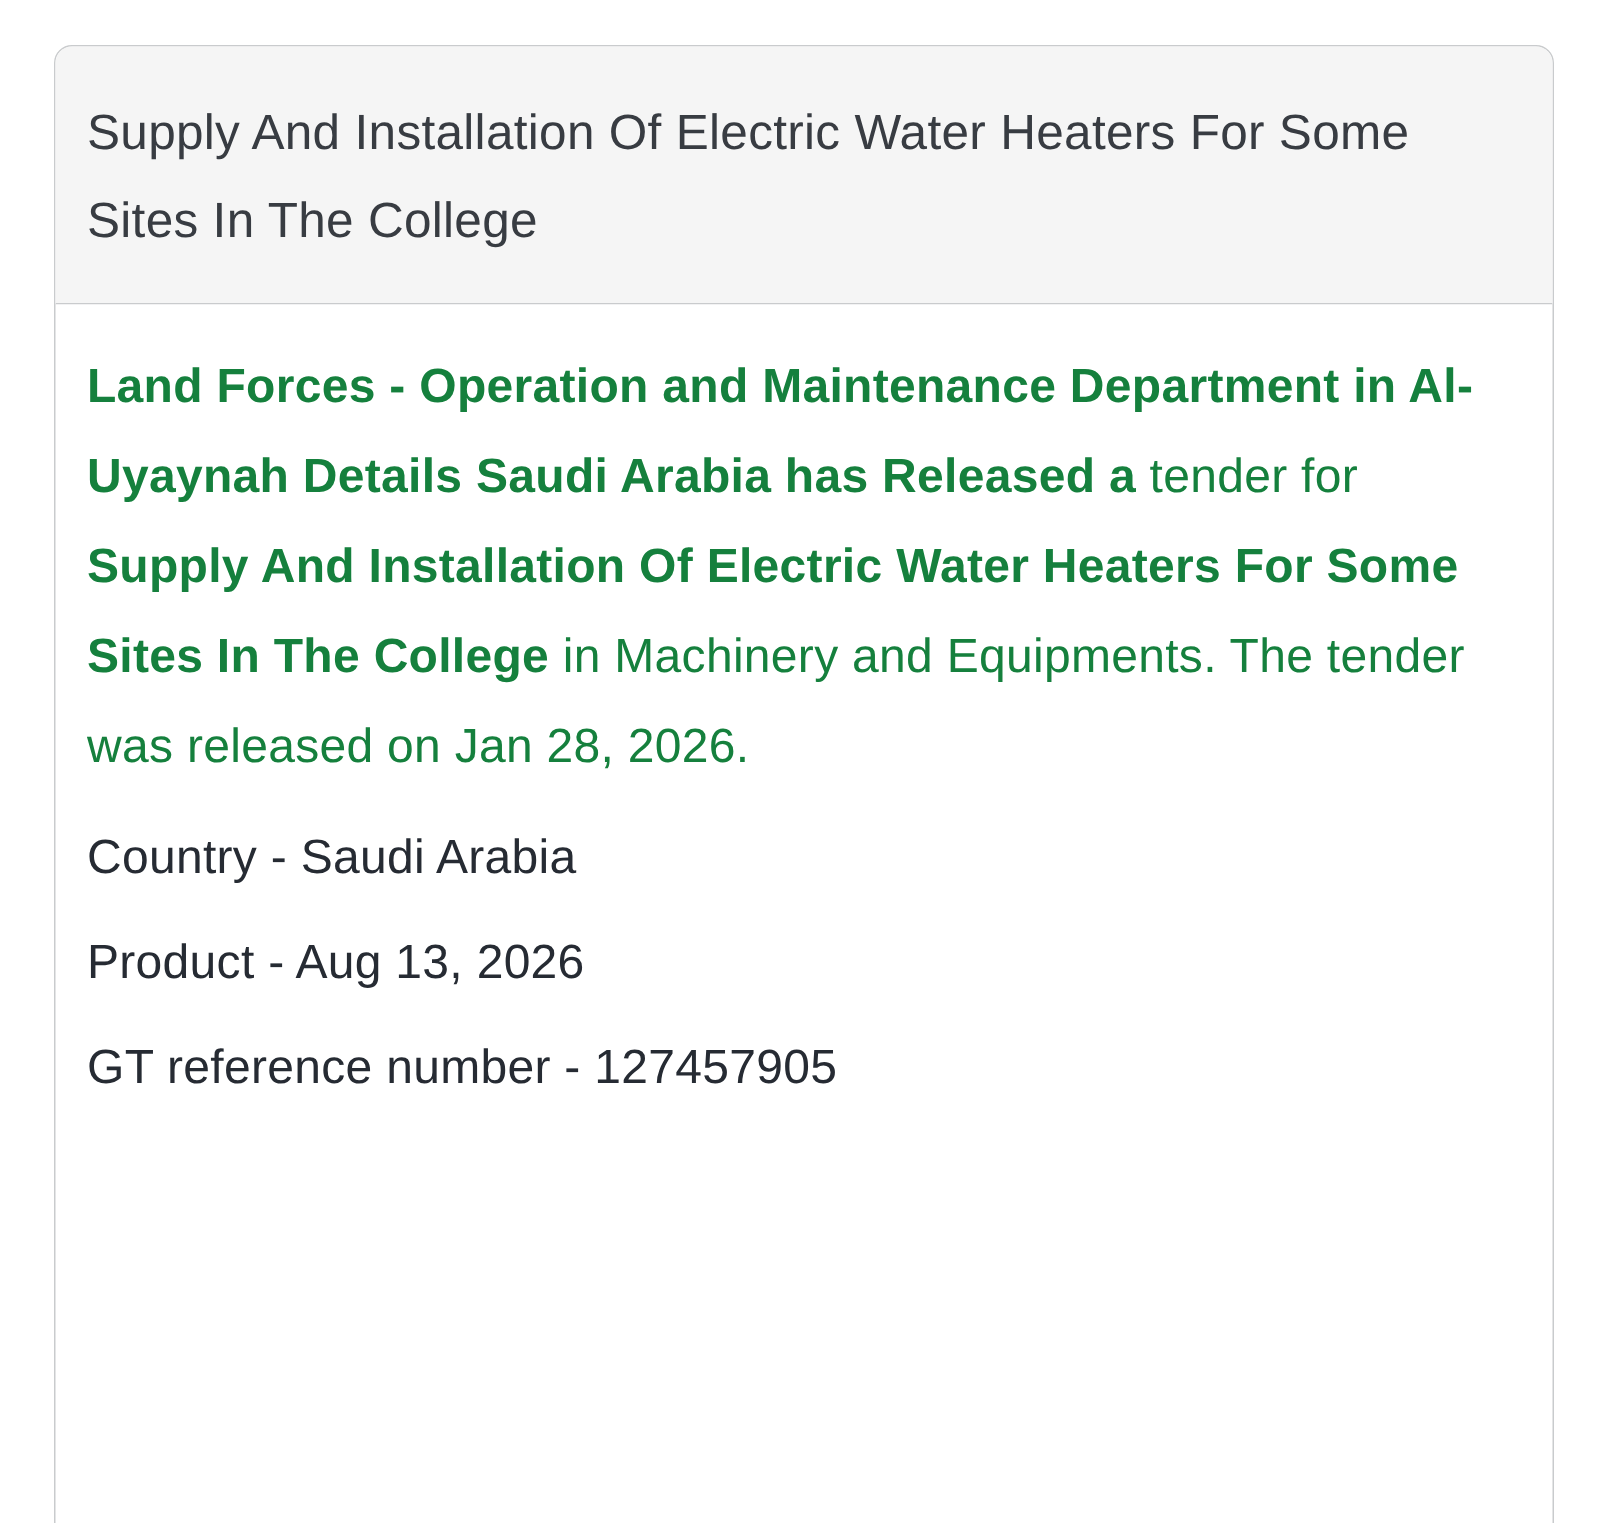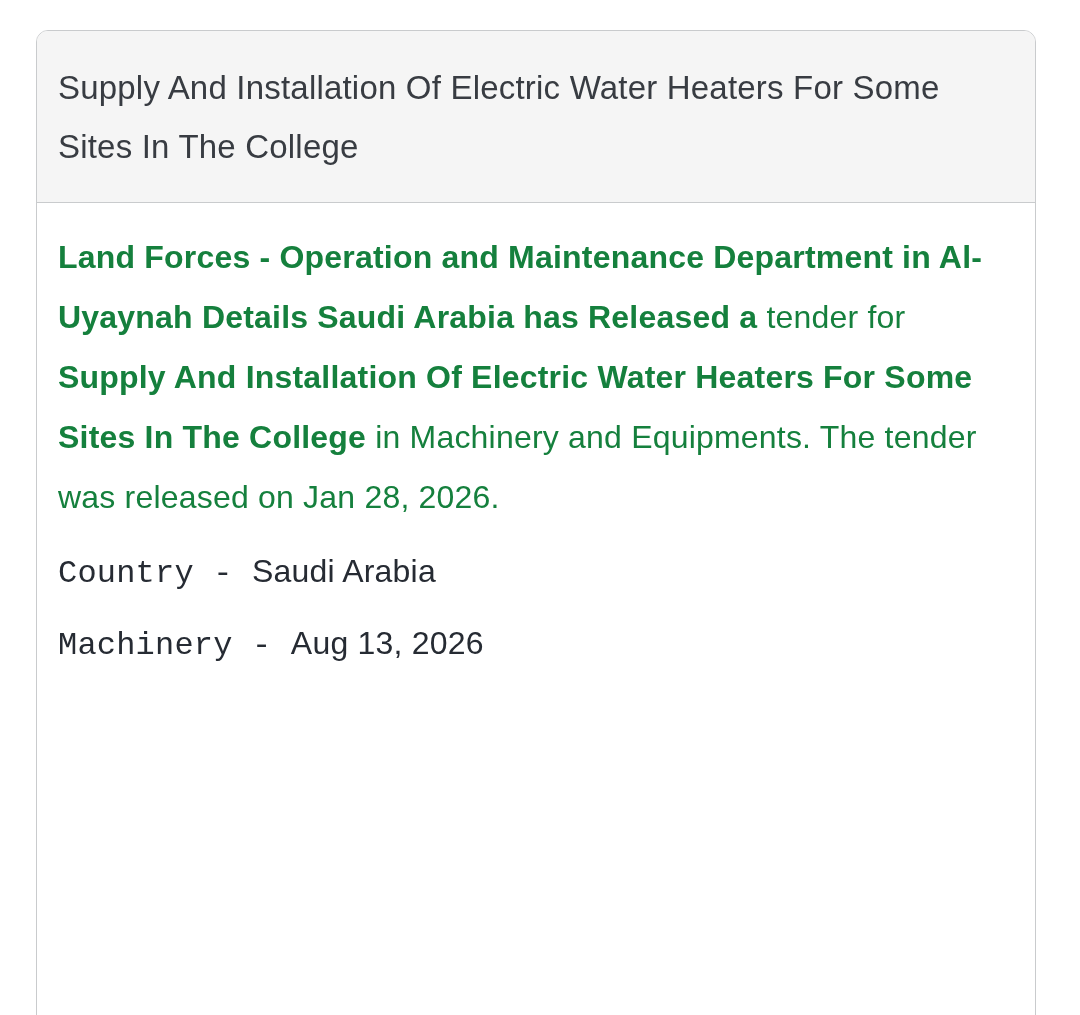--- a/index.html
+++ b/index.html
@@ -43,37 +43,38 @@
   }
   .description .seg-bold { font-weight: 700; }
   .description .seg-regular { font-weight: 400; }
   .detail-row {
     font-size: 32px;
     line-height: 59px;
     color: #262b33;
     letter-spacing: 0.2px;
     margin-bottom: 11px;
   }
-  .detail-label { font-weight: 400; font-family: Liberation Mono, monospace; }
+  .detail-label { font-weight: 400; }
   .detail-value { font-weight: 400; }
 </style>
 </head>
 <body>
 
 <div class="card">
 
   <div class="card-header">
     <div class="card-title">Supply And Installation Of Electric Water Heaters For Some Sites In The College</div>
   </div>
 
   <div class="card-body">
 
     <p class="description"><span class="seg-bold">Land Forces - Operation and Maintenance Department in Al-Uyaynah Details Saudi Arabia has Released a </span><span class="seg-regular">tender for </span><span class="seg-bold">Supply And Installation Of Electric Water Heaters For Some Sites In The College</span><span class="seg-regular"> in Machinery and Equipments. The tender was released on Jan 28, 2026.</span></p>
 
     <div class="detail-row"><span class="detail-label">Country - </span><span class="detail-value">Saudi Arabia</span></div>
 
 
-    <div class="detail-row"><span class="detail-label">Machinery - </span><span class="detail-value">Aug 13, 2026</span></div>
+    <div class="detail-row"><span class="detail-label">Product - </span><span class="detail-value">Aug 13, 2026</span></div>
 
+    <div class="detail-row"><span class="detail-label">GT reference number - </span><span class="detail-value">127457905</span></div>
 
 
   </div>
 </div>
 
 </body></html>

